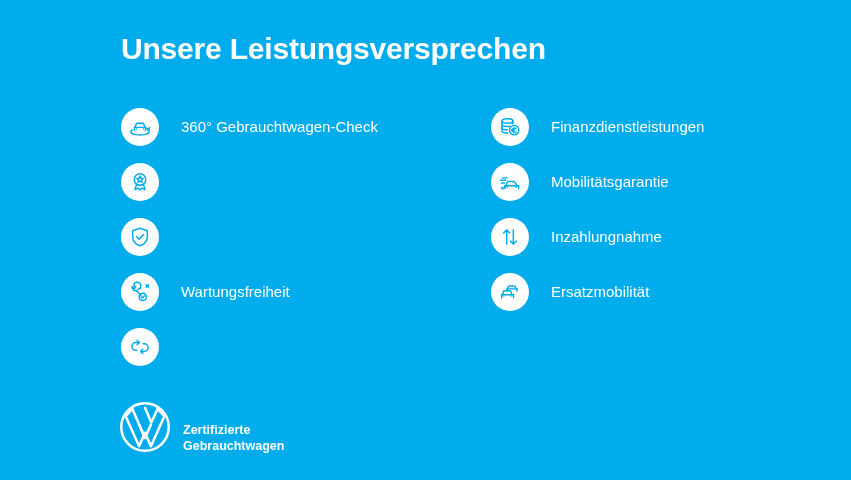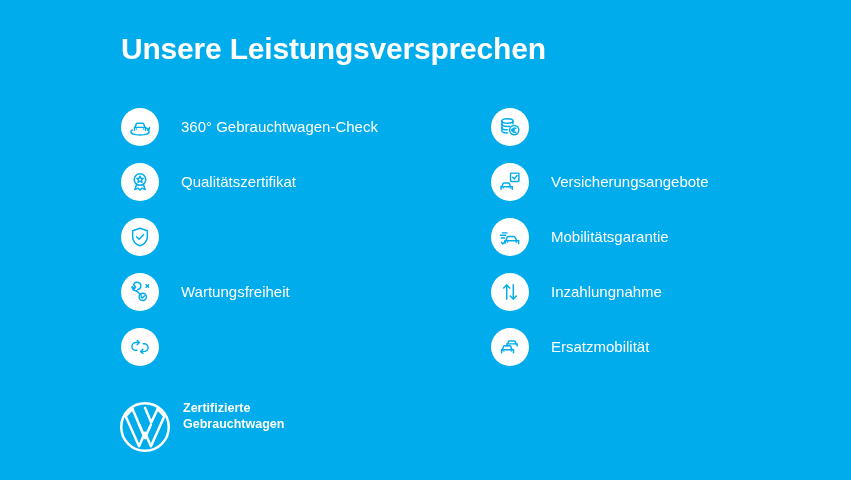--- a/index.html
+++ b/index.html
@@ -79,21 +79,21 @@
     margin-left: 22px;
     white-space: nowrap;
     font-weight: normal;
   }
 
   #footer {
     position: absolute;
     left: 118px;
     top: 400px;
     display: flex;
-    align-items: flex-start;
+    align-items: flex-end;
   }
   #vw-logo {
     width: 54px;
     height: 54px;
     flex: 0 0 54px;
   }
   #vw-logo svg {
     display: block;
     width: 54px;
     height: 54px;
@@ -132,21 +132,20 @@
     </div>
 
     <div class="promise-row">
       <span class="icon-badge">
         <svg viewBox="0 0 24 24">
           <circle cx="12" cy="9.3" r="6.3"></circle>
           <path d="M12 5.6l1.1 2.2 2.4.35-1.75 1.7.41 2.4L12 11.12 9.84 12.25l.41-2.4L8.5 8.15l2.4-.35z"></path>
           <path d="M8.3 14.4l-1.9 5.9 3.3-1.6 2.3 2 2.3-2 3.3 1.6-1.9-5.9"></path>
         </svg>
       </span>
-      <span class="promise-label">Qualitätszertifikat</span>
     </div>
 
     <div class="promise-row">
       <span class="icon-badge">
         <svg viewBox="0 0 24 24">
           <path d="M12 2.4l8 2.8v6.2c0 4.6-3.3 8.5-8 10.2-4.7-1.7-8-5.6-8-10.2V5.2z"></path>
           <path d="M8.3 11.7l2.7 2.7 5-5.1"></path>
         </svg>
       </span>
     </div>
@@ -186,36 +185,23 @@
           <ellipse cx="9.2" cy="5.5" rx="6" ry="2.4"></ellipse>
           <path d="M3.2 5.5v10.6c0 1.3 2.7 2.4 6 2.4"></path>
           <path d="M15.2 5.5v3.1"></path>
           <path d="M3.2 9.1c0 1.3 2.7 2.4 6 2.4 .8 0 1.6-.06 2.3-.2"></path>
           <path d="M3.2 12.7c0 1.3 2.7 2.4 6 2.4"></path>
           <circle cx="16.6" cy="15.4" r="5"></circle>
           <path d="M18.5 13.4a2.6 2.6 0 0 0-3.6 1.1 2.8 2.8 0 0 0 0 2 2.6 2.6 0 0 0 3.6 1"></path>
           <path d="M13.9 14.8h2.7M13.9 16.2h2.7"></path>
         </svg>
       </span>
-    </div>
-
-    <div class="promise-row">
-      <span class="icon-badge">
-        <svg viewBox="0 0 24 24">
-          <rect x="12.6" y="2.3" width="9.1" height="9.1" rx="0.8"></rect>
-          <path d="M14.9 6.8l1.8 1.8 3.1-3.6"></path>
-          <path d="M2.3 17.2h12.2"></path>
-          <path d="M3.1 17.2l1.2-3.3c.16-.45.55-.74 1-.74h5.1c.45 0 .84.29 1 .74l1.2 3.3"></path>
-          <path d="M2.3 17.2v2.8M14.5 17.2v2.8"></path>
-          <circle class="solid" cx="4.6" cy="18.5" r=".8"></circle>
-          <circle class="solid" cx="12.2" cy="18.5" r=".8"></circle>
-        </svg>
-      </span>
-      <span class="promise-label">Versicherungsangebote</span>
-    </div>
+      <span class="promise-label">Finanzdienstleistungen</span>
+    </div>
+
 
     <div class="promise-row">
       <span class="icon-badge">
         <svg viewBox="0 0 24 24">
           <path d="M6.6 16.2h14.8"></path>
           <path d="M7.4 16.2l1.5-3.9c.18-.5.62-.82 1.1-.82h6.2c.45 0 .87.25 1.1.65l2.4 4.07"></path>
           <path d="M6.6 16.2v2.9M21.4 16.2v2.9"></path>
           <circle class="solid" cx="9.1" cy="17.6" r=".85"></circle>
           <circle class="solid" cx="18.8" cy="17.6" r=".85"></circle>
           <path d="M1.6 10.2h5.6M2.6 13h3.3M3.6 7.5h5.2"></path>

